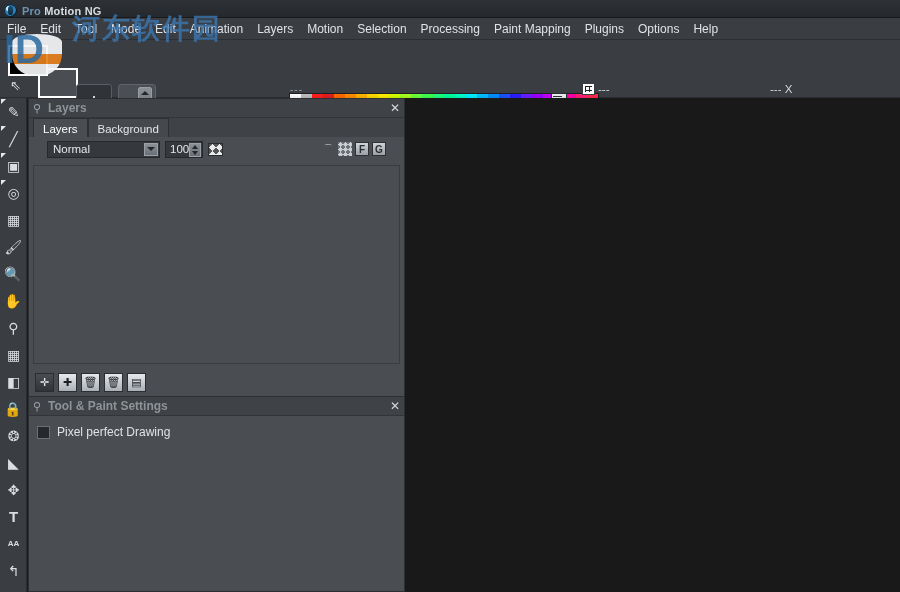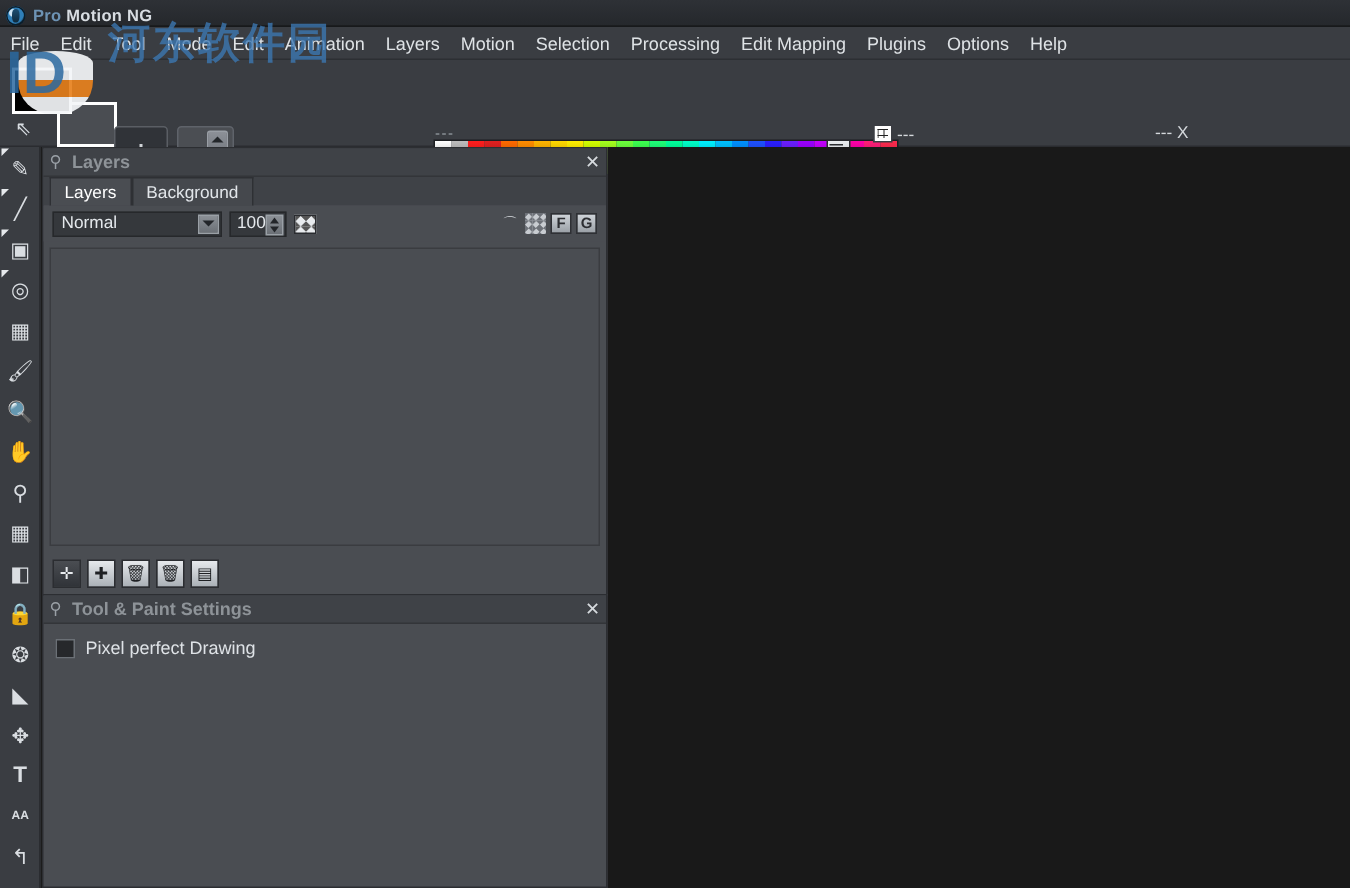--- a/index.html
+++ b/index.html
@@ -178,21 +178,21 @@
   .close-x { margin-left: auto; color: #d6dade; font-size: 12px; line-height: 12px; }
 
   .tabs { display: flex; height: 19px; background: #3f4247; padding-left: 4px; }
   .tab {
     font-size: 11.5px; color: #e2e6ea; padding: 2px 9px 0 9px; line-height: 16px;
     border: 1px solid #2e3034; border-bottom: none; background: #45484d;
   }
   .tab.active { background: #4a4d52; color: #fff; }
 
   .layer-toolbar {
-    height: 24px; display: flex; align-items: center; padding: 0 6px; gap: 5px;
+    height: 24px; display: flex; align-items: center; padding: 0 18px; gap: 5px;
     background: #4a4d52;
   }
   .combo {
     width: 113px; height: 17px; background: #35383c; border: 1px solid #26282b;
     display: flex; align-items: center; position: relative;
   }
   .combo span { font-size: 11.5px; color: #e4e8ec; padding-left: 5px; }
   .combo .arrow {
     position: absolute; right: 1px; top: 1px; width: 14px; height: 13px;
     background: linear-gradient(#8b9096,#6b7076); border: 1px solid #9aa0a6;
@@ -303,21 +303,21 @@
     <div class="menu-item">File</div>
     <div class="menu-item">Edit</div>
     <div class="menu-item">Tool</div>
     <div class="menu-item">Mode</div>
     <div class="menu-item">Edit</div>
     <div class="menu-item">Animation</div>
     <div class="menu-item">Layers</div>
     <div class="menu-item">Motion</div>
     <div class="menu-item">Selection</div>
     <div class="menu-item">Processing</div>
-    <div class="menu-item">Edit Mapping</div>
+    <div class="menu-item">Paint Mapping</div>
     <div class="menu-item">Plugins</div>
     <div class="menu-item">Options</div>
     <div class="menu-item">Help</div>
   </div>
 
   <div class="toolstrip">
 
     <div class="color-stack">
       <div class="sw-bg"></div>
       <div class="sw-fg"></div>

